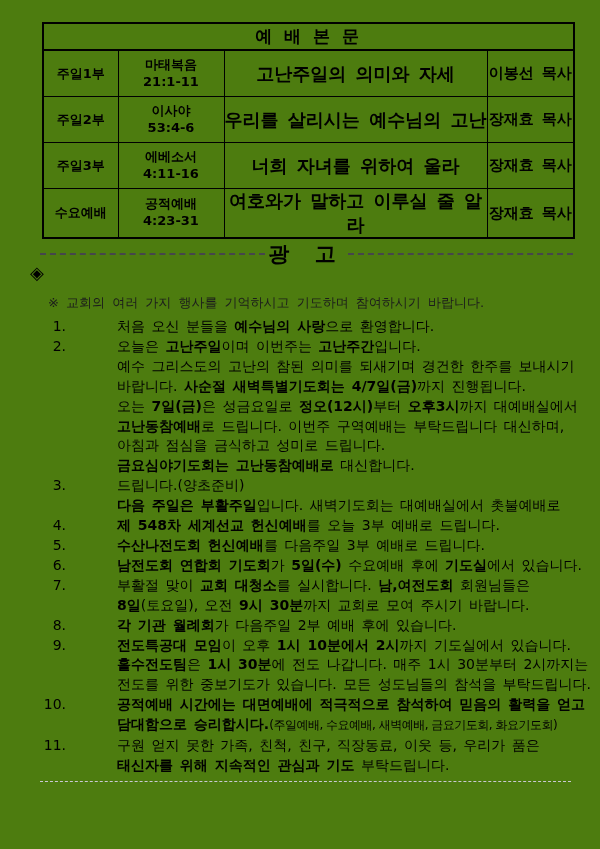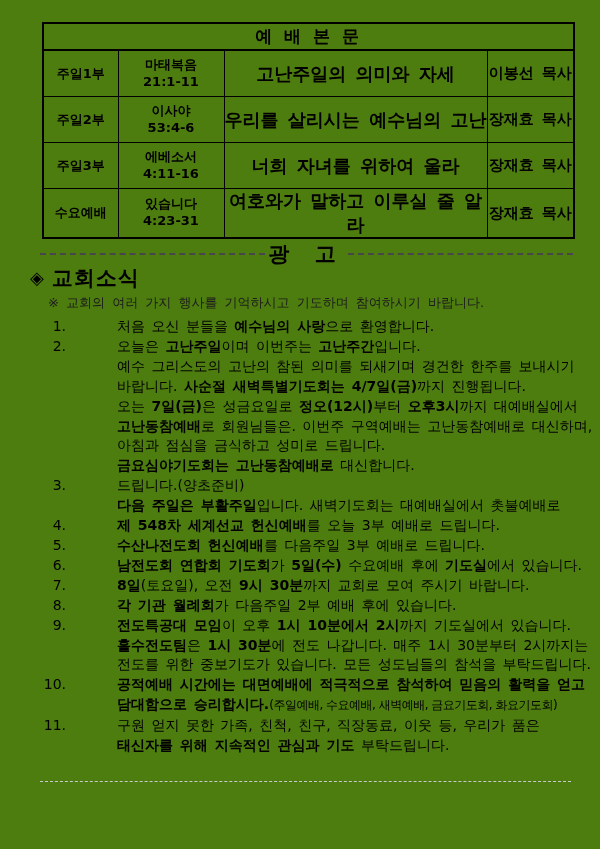--- a/index.html
+++ b/index.html
@@ -108,58 +108,57 @@
           <td class="cell-scripture">
             <div>에베소서</div>
             <div>4:11-16</div>
           </td>
           <td class="cell-sermon">너희 자녀를 위하여 울라</td>
           <td class="cell-preacher">장재효 목사</td>
         </tr>
         <tr class="data-row">
           <td class="cell-service">수요예배</td>
           <td class="cell-scripture">
-            <div>있습니다</div>
+            <div>공적예배</div>
             <div>4:23-31</div>
           </td>
           <td class="cell-sermon">여호와가 말하고 이루실 줄 알라</td>
           <td class="cell-preacher">장재효 목사</td>
         </tr>
       </tbody>
   </table>
 
   <div class="ad-divider">
     <span class="dash"></span>
     <span class="ad-title">광  고</span>
     <span class="dash"></span>
   </div>
 
   <div class="news-header">
     <span class="diamond-icon">◈</span>
-    <span>교회소식</span>
   </div>
 
   <div class="news-note">※ 교회의 여러 가지 행사를 기억하시고 기도하며 참여하시기 바랍니다.</div>
 
   <div class="announcements">
 
   <div class="ann-item">
         <div class="ann-num">1.</div>
         <div class="ann-content">
           <div class="ann-line"><span>처음 오신 분들을 </span><span class="b">예수님의 사랑</span><span>으로 환영합니다.</span></div>
         </div>
       </div>
       <div class="ann-item">
         <div class="ann-num">2.</div>
         <div class="ann-content">
           <div class="ann-line"><span>오늘은 </span><span class="b">고난주일</span><span>이며 이번주는 </span><span class="b">고난주간</span><span>입니다.</span></div>
           <div class="ann-line"><span>예수 그리스도의 고난의 참된 의미를 되새기며 경건한 한주를 보내시기</span></div>
           <div class="ann-line"><span>바랍니다. </span><span class="b">사순절 새벽특별기도회는 4/7일(금)</span><span>까지 진행됩니다.</span></div>
           <div class="ann-line"><span>오는 </span><span class="b">7일(금)</span><span>은 성금요일로 </span><span class="b">정오(12시)</span><span>부터 </span><span class="b">오후3시</span><span>까지 대예배실에서</span></div>
-          <div class="ann-line"><span class="b">고난동참예배</span><span>로 회원님들은. 이번주 구역예배는 고난동참예배로 대신하며,</span></div>
+          <div class="ann-line"><span class="b">고난동참예배</span><span>로 드립니다. 이번주 구역예배는 부탁드립니다 대신하며,</span></div>
           <div class="ann-line"><span>아침과 점심을 금식하고 성미로 드립니다.</span></div>
           <div class="ann-line"><span class="b">금요심야기도회는 고난동참예배로</span><span> 대신합니다.</span></div>
         </div>
       </div>
       <div class="ann-item">
         <div class="ann-num">3.</div>
         <div class="ann-content">
           <div class="ann-line"><span>드립니다.(양초준비)</span></div>
           <div class="ann-line"><span class="b">다음 주일은 부활주일</span><span>입니다. 새벽기도회는 대예배실에서 촛불예배로</span></div>
         </div>
@@ -178,20 +177,21 @@
       </div>
       <div class="ann-item">
         <div class="ann-num">6.</div>
         <div class="ann-content">
           <div class="ann-line"><span class="b">남전도회 연합회 기도회</span><span>가 </span><span class="b">5일(수)</span><span> 수요예배 후에 </span><span class="b">기도실</span><span>에서 있습니다.</span></div>
         </div>
       </div>
       <div class="ann-item">
         <div class="ann-num">7.</div>
         <div class="ann-content">
+          <div class="ann-line"><span>부활절 맞이 </span><span class="b">교회 대청소</span><span>를 실시합니다. </span><span class="b">남,여전도회</span><span> 회원님들은</span></div>
           <div class="ann-line"><span class="b">8일</span><span>(토요일), 오전 </span><span class="b">9시 30분</span><span>까지 교회로 모여 주시기 바랍니다.</span></div>
         </div>
       </div>
       <div class="ann-item">
         <div class="ann-num">8.</div>
         <div class="ann-content">
           <div class="ann-line"><span class="b">각 기관 월례회</span><span>가 다음주일 2부 예배 후에 있습니다.</span></div>
         </div>
       </div>
       <div class="ann-item">

